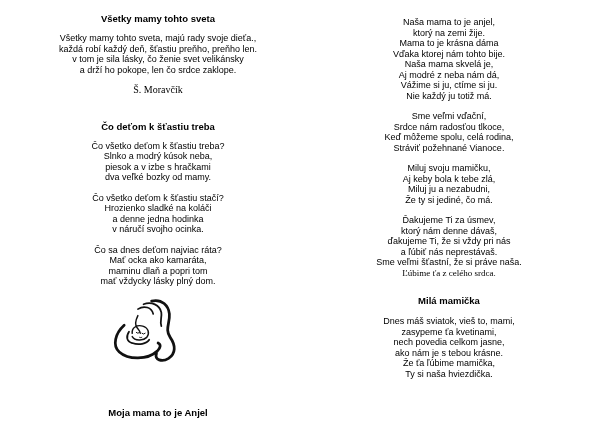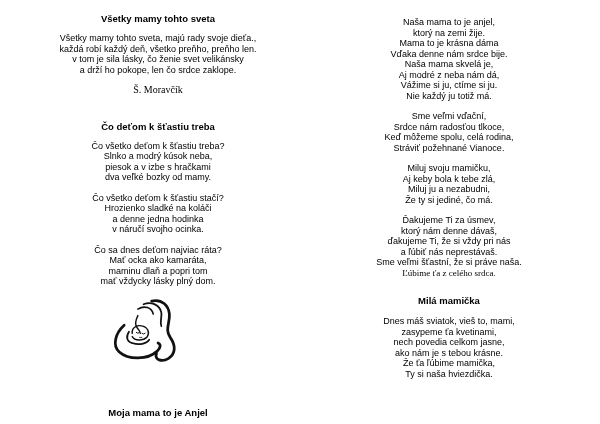--- a/index.html
+++ b/index.html
@@ -37,21 +37,21 @@
 <body>
 
 <div class="page">
 
   <div class="col left">
 
     <h2 class="poem-title t1">Všetky mamy tohto sveta</h2>
 
     <div class="stanza">
       <div class="line">Všetky mamy tohto sveta, majú rady svoje dieťa.,</div>
-      <div class="line">každá robí každý deň, všetko preňho, preňho len.</div>
+      <div class="line">každá robí každý deň, šťastiu preňho, preňho len.</div>
       <div class="line">v tom je sila lásky, čo ženie svet velikánsky</div>
       <div class="line">a drží ho pokope, len čo srdce zaklope.</div>
     </div>
 
     <div class="author serif">Š. Moravčík</div>
 
     <h2 class="poem-title t2">Čo deťom k šťastiu treba</h2>
 
     <div class="stanza">
       <div class="line">Čo všetko deťom k šťastiu treba?</div>
@@ -99,21 +99,21 @@
 
     <h2 class="poem-title t3">Moja mama to je Anjel</h2>
   </div>
 
   <div class="col right">
 
     <div class="stanza">
       <div class="line">Naša mama to je anjel,</div>
       <div class="line">ktorý na zemi žije.</div>
       <div class="line">Mama to je krásna dáma</div>
-      <div class="line">Vďaka denne nám srdce bije.</div>
+      <div class="line">Vďaka ktorej nám tohto bije.</div>
       <div class="line">Naša mama skvelá je,</div>
       <div class="line">Aj modré z neba nám dá,</div>
       <div class="line">Vážime si ju, ctíme si ju.</div>
       <div class="line">Nie každý ju totiž má.</div>
     </div>
 
     <div class="stanza">
       <div class="line">Sme veľmi vďační,</div>
       <div class="line">Srdce nám radosťou tlkoce,</div>
       <div class="line">Keď môžeme spolu, celá rodina,</div>

